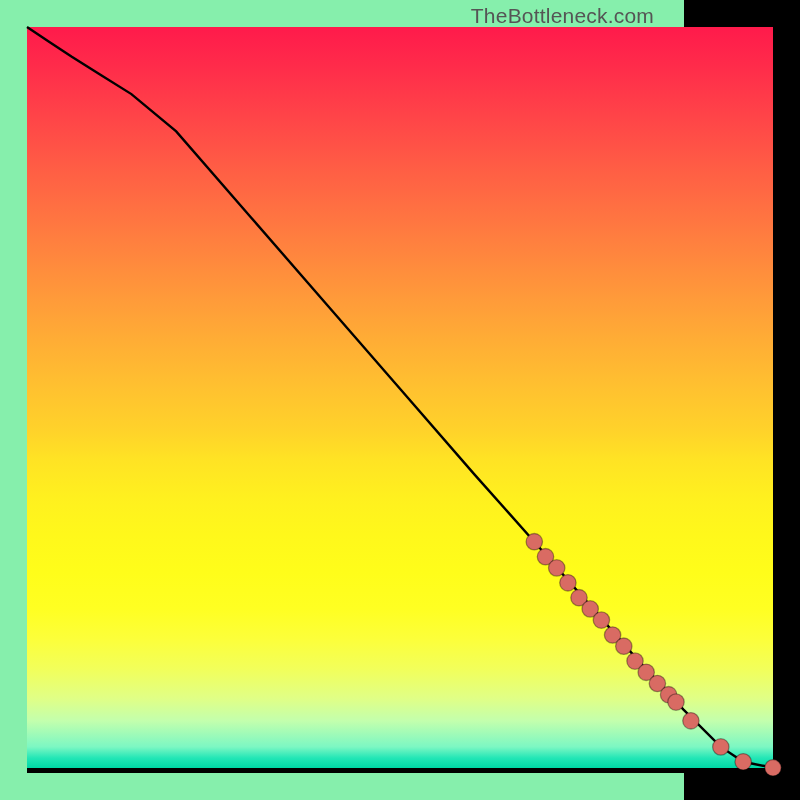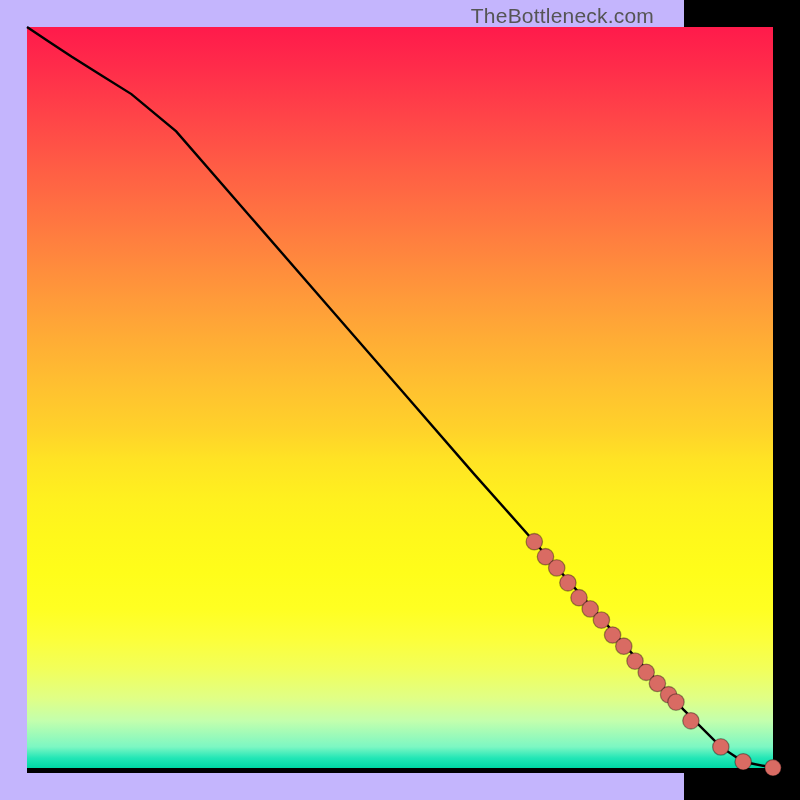--- a/index.html
+++ b/index.html
@@ -8,21 +8,21 @@
     width: 800px;
     height: 800px;
     overflow: hidden;
     background: #000;
     font-family: Arial, Helvetica, sans-serif;
   }
   .frame {
     position: relative;
     width: 684px;
     height: 800px;
-    background: #c4b5fd;
+    background: #86efac;
   }
   .plot {
     position: absolute;
     left: 27px;
     top: 27px;
     width: 746px;
     height: 746px;
     
     background: linear-gradient(
       to bottom,

